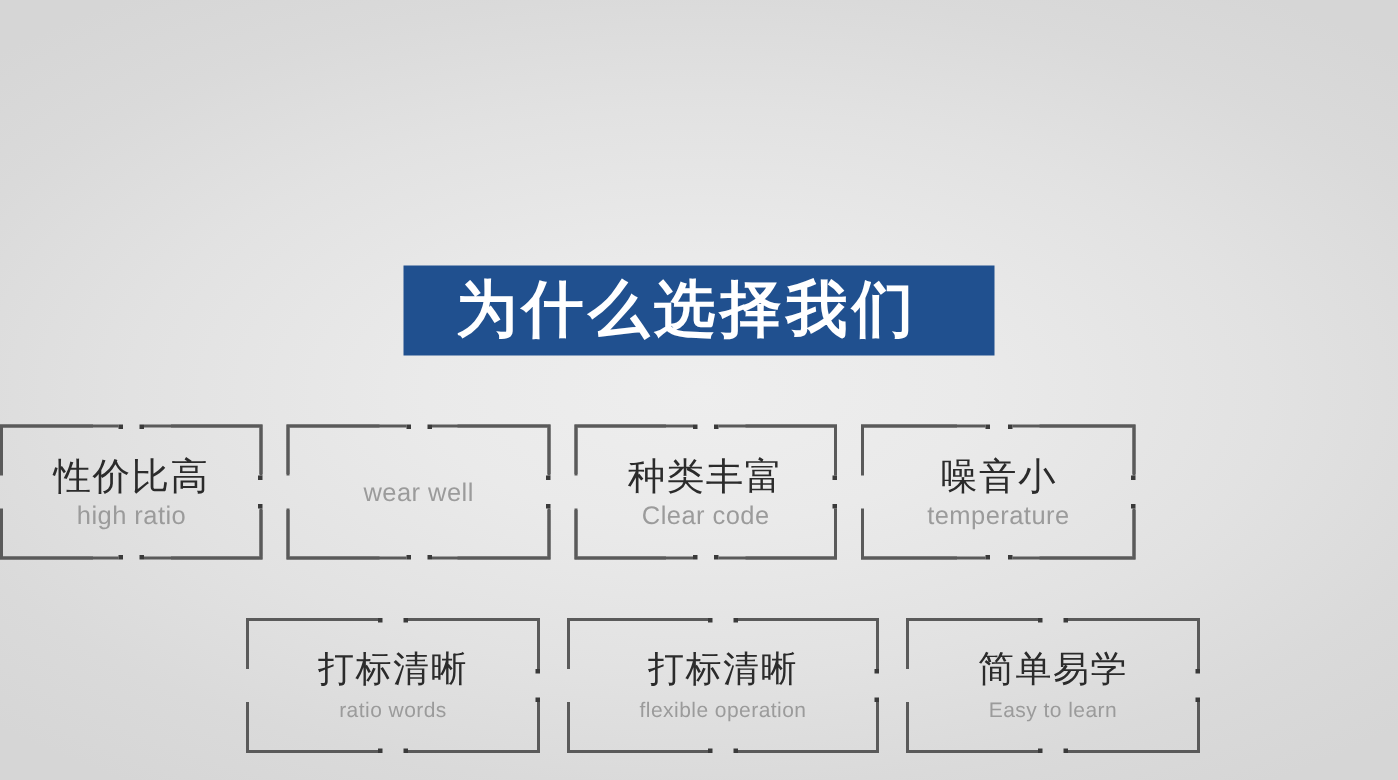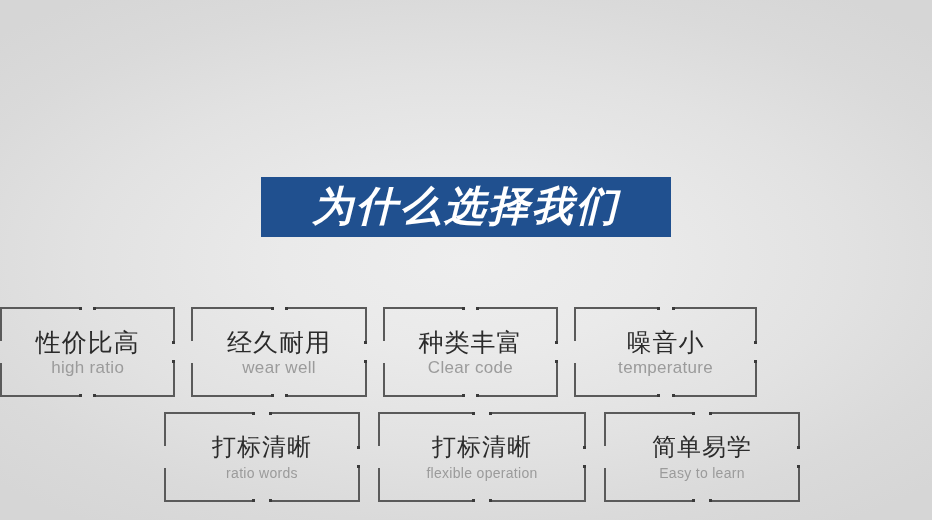--- a/index.html
+++ b/index.html
@@ -47,40 +47,39 @@
     position: absolute;
     left: 0;
     top: 177px;
     width: 932px;
     text-align: center;
   }
   #banner {
     display: inline-block;
     background: #20508f;
     color: #ffffff;
-    padding: 7px 20px 9px 20px;
+    padding: 7px 20px 9px 4px;
     min-width: 370px;
-    font-style: italic;
   }
   #banner .banner-text {
     display: block;
     font-size: 41px;
     line-height: 44px;
     font-weight: 700;
     letter-spacing: 3px;
     white-space: pre;
   }
 
   
   .feature-row {
     position: absolute;
     display: flex;
     justify-content: center;
   }
-  #row-1 { left: 0; top: 283px; width: 757px; gap: 16px; margin-top: 24px; }
+  #row-1 { left: 0; top: 283px; width: 757px; gap: 16px; }
   #row-2 { left: 16px; top: 412px; width: 932px; gap: 18px; align-items: flex-end; }
 
   .feature-box {
     position: relative;
     height: 90px;
     box-sizing: border-box;
     display: flex;
     flex-direction: column;
     align-items: center;
     justify-content: center;
@@ -201,21 +200,20 @@
       <span class="frame-edge left-top-run"></span>
       <span class="frame-edge left-bot-run"></span>
       <span class="frame-edge right-top-run"></span>
       <span class="frame-edge right-bot-run"></span>
       <span class="frame-dot t1"></span>
       <span class="frame-dot t2"></span>
       <span class="frame-dot b1"></span>
       <span class="frame-dot b2"></span>
       <span class="frame-dot r1"></span>
       <span class="frame-dot r2"></span>
-      <span class="feature-cn">经久耐用</span>
       <span class="feature-en">wear well</span>
     </div>
 
     <div class="feature-box">
       <span class="frame-corner tl"></span>
       <span class="frame-corner tr"></span>
       <span class="frame-corner bl"></span>
       <span class="frame-corner br"></span>
       <span class="frame-edge top-left-run"></span>
       <span class="frame-edge top-right-run"></span>

